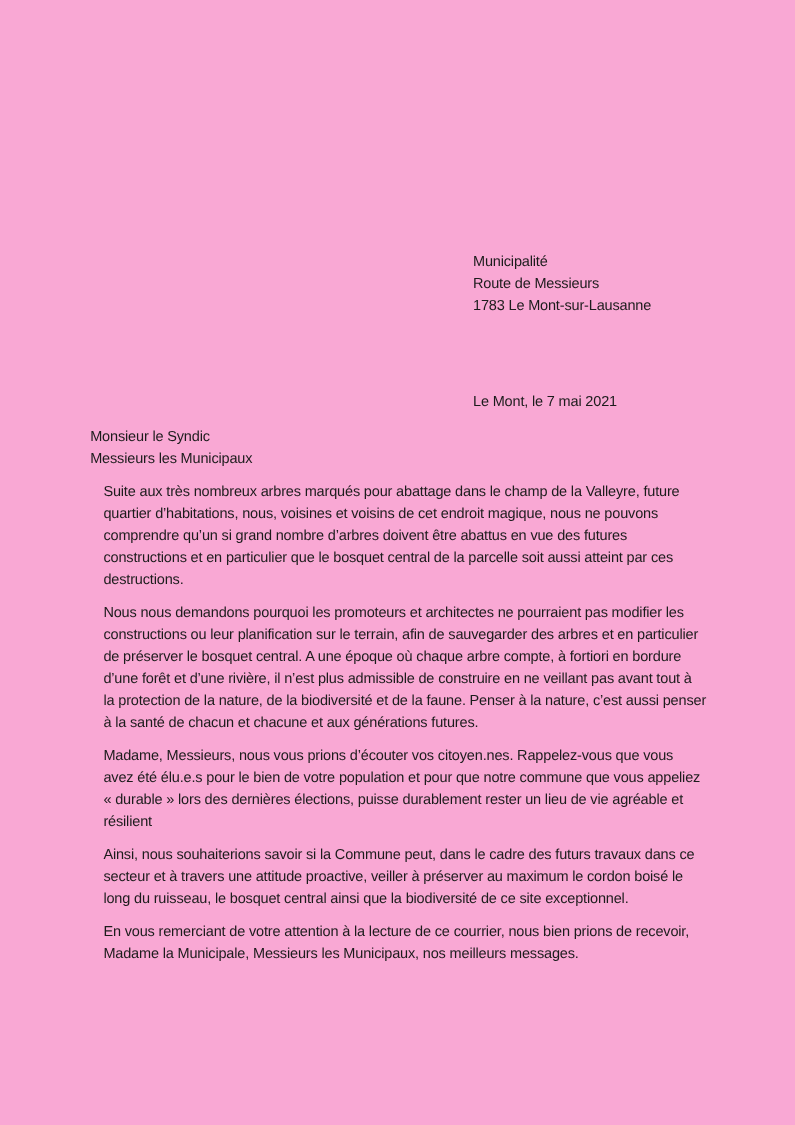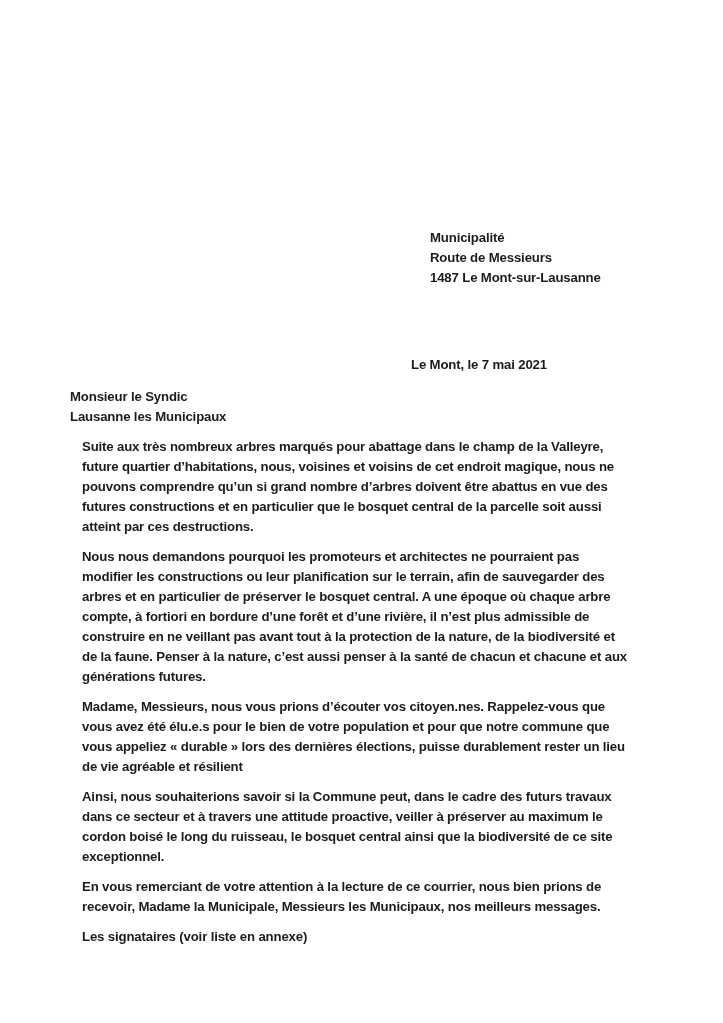--- a/index.html
+++ b/index.html
@@ -2,42 +2,41 @@
 <html><head>
 <meta charset="utf-8">
 <style>
   * { margin: 0; padding: 0; box-sizing: border-box; }
   html, body { background: #e9e9e9; }
   .page {
     position: relative;
     width: 723px;
     height: 1023px;
     margin: 0 auto;
-    background: #ffffff;
+    background: #f9a8d4;
     font-family: "Liberation Sans", sans-serif;
     color: #1c1c1c;
     font-size: 13.2px;
     letter-spacing: -0.15px;
     line-height: 20px;
     overflow: hidden;
-    font-weight: bold;
   }
   .recipient-block {
     position: absolute;
     left: 430px;
     top: 228px;
   }
   .dateline {
     position: absolute;
-    left: 411px;
+    left: 430px;
     top: 355px;
   }
   .letter-body {
     position: absolute;
-    left: 70px;
+    left: 82px;
     top: 387px;
     width: 560px;
     text-align: left;
   }
   .salutation-block {
     margin-bottom: 10px;
   }
   .letter-body p {
     margin: 0 0 10px 12px;
   }
@@ -46,35 +45,34 @@
   }
 </style>
 </head>
 <body>
 
 <div class="page">
 
   <div class="recipient-block">
     <div>Municipalité</div>
     <div>Route de Messieurs</div>
-    <div>1487 Le Mont-sur-Lausanne</div>
+    <div>1783 Le Mont-sur-Lausanne</div>
   </div>
 
   <div class="dateline">Le Mont, le 7 mai 2021</div>
 
   <div class="letter-body">
 
     <div class="salutation-block">
       <div>Monsieur le Syndic</div>
-      <div>Lausanne les Municipaux</div>
+      <div>Messieurs les Municipaux</div>
     </div>
 
     <p>Suite aux très nombreux arbres marqués pour abattage dans le champ de la Valleyre, future quartier d’habitations, nous, voisines et voisins de cet endroit magique, nous ne pouvons comprendre qu’un si grand nombre d’arbres doivent être abattus en vue des futures constructions et en particulier que le bosquet central de la parcelle soit aussi atteint par ces destructions.</p>
     <p>Nous nous demandons pourquoi les promoteurs et architectes ne pourraient pas modifier les constructions ou leur planification sur le terrain, afin de sauvegarder des arbres et en particulier de préserver le bosquet central. A une époque où chaque arbre compte, à fortiori en bordure d’une forêt et d’une rivière, il n’est plus admissible de construire en ne veillant pas avant tout à la protection de la nature, de la biodiversité et de la faune. Penser à la nature, c’est aussi penser à la santé de chacun et chacune et aux générations futures.</p>
     <p>Madame, Messieurs, nous vous prions d’écouter vos citoyen.nes. Rappelez-vous que vous avez été élu.e.s pour le bien de votre population et pour que notre commune que vous appeliez « durable » lors des dernières élections, puisse durablement rester un lieu de vie agréable et résilient</p>
     <p>Ainsi, nous souhaiterions savoir si la Commune peut, dans le cadre des futurs travaux dans ce secteur et à travers une attitude proactive, veiller à préserver au maximum le cordon boisé le long du ruisseau, le bosquet central ainsi que la biodiversité de ce site exceptionnel.</p>
     <p>En vous remerciant de votre attention à la lecture de ce courrier, nous bien prions de recevoir, Madame la Municipale, Messieurs les Municipaux, nos meilleurs messages.</p>
 
-    <p class="signatories">Les signataires (voir liste en annexe)</p>
 
   </div>
 
 </div>
 
 </body></html>

